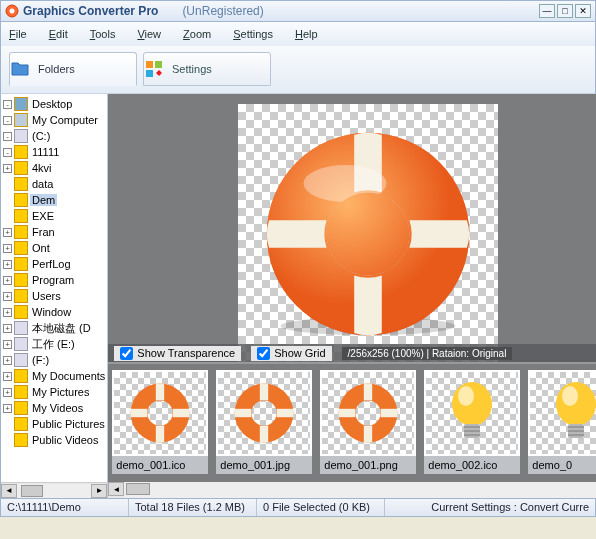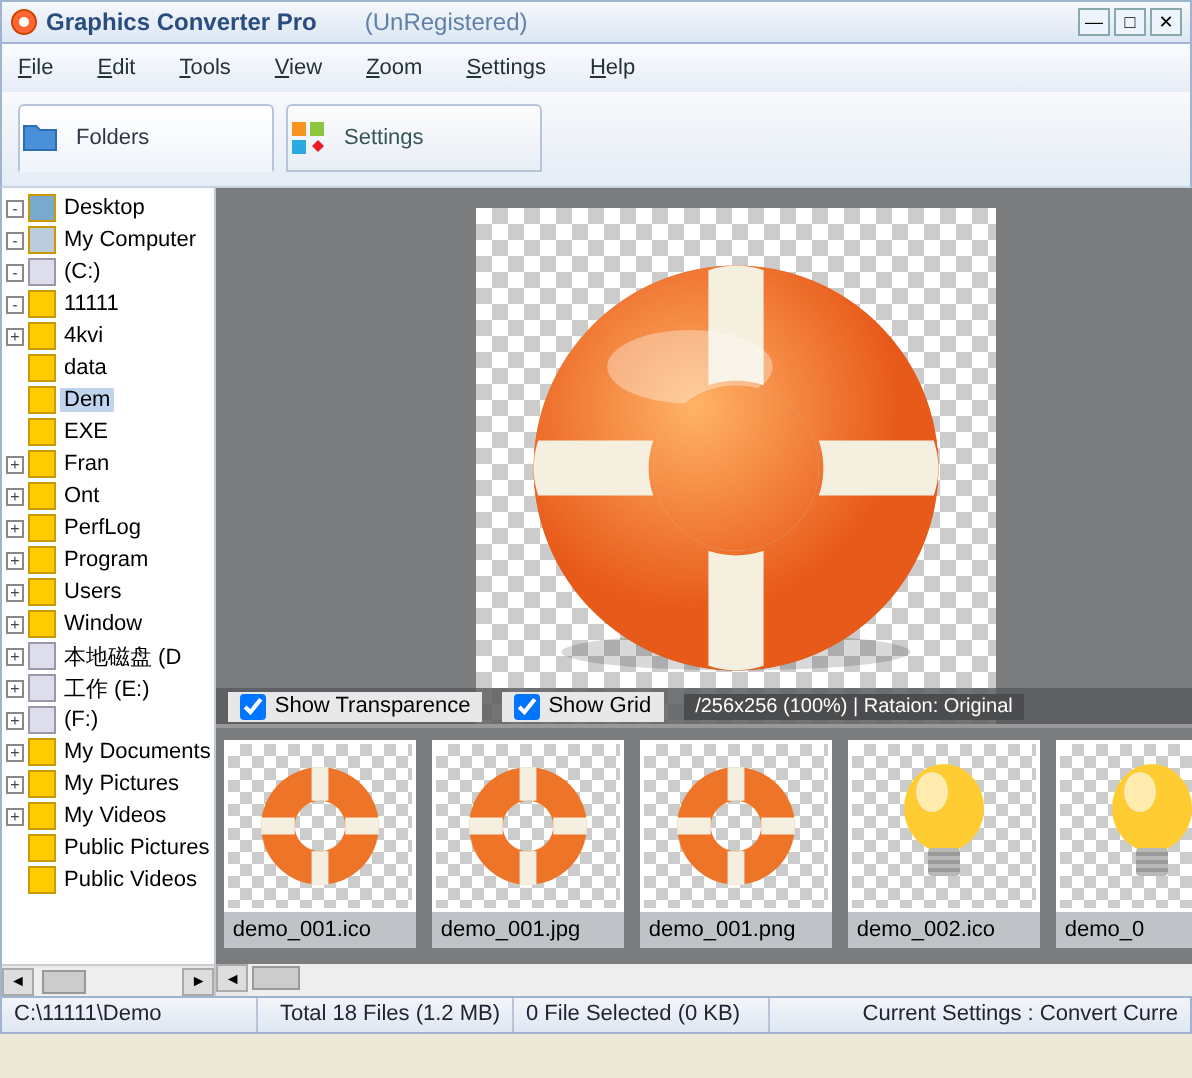--- a/index.html
+++ b/index.html
@@ -64,21 +64,21 @@
 
 .content-scroll { height:16px; background:#e8e8e8; display:flex;}
 .content-scroll .btn{width:16px;height:14px;border:1px solid #aaa;background:#ddd;display:flex;align-items:center;justify-content:center;font-size:8px;}
 .content-scroll .track{flex:1;background:#eee;position:relative;}
 .content-scroll .thumb2{position:absolute;left:2px;width:24px;height:12px;top:1px;background:#ccc;border:1px solid #999;}
 
 
 .statusbar { height:19px; background:linear-gradient(#f2f5fa,#dfe7f2); border:1px solid #a0b4d0; display:flex; }
 .statusbar .cell { border-right:1px solid #b8c5d8; padding:2px 6px; color:#223; white-space:nowrap; overflow:hidden;}
 .statusbar .cell.path{width:128px;}
-.statusbar .cell.files{width:128px;text-align:right;}
+.statusbar .cell.files{width:128px;}
 .statusbar .cell.sel{width:128px;}
 .statusbar .cell.set{flex:1;border-right:none;text-align:right;}
 
 
 .ring-svg{width:230px;height:230px;}
 .ring-sm{width:70px;height:70px;}
 .bulb-sm{width:60px;height:70px;}
 </style>
 </head>
 <body>

